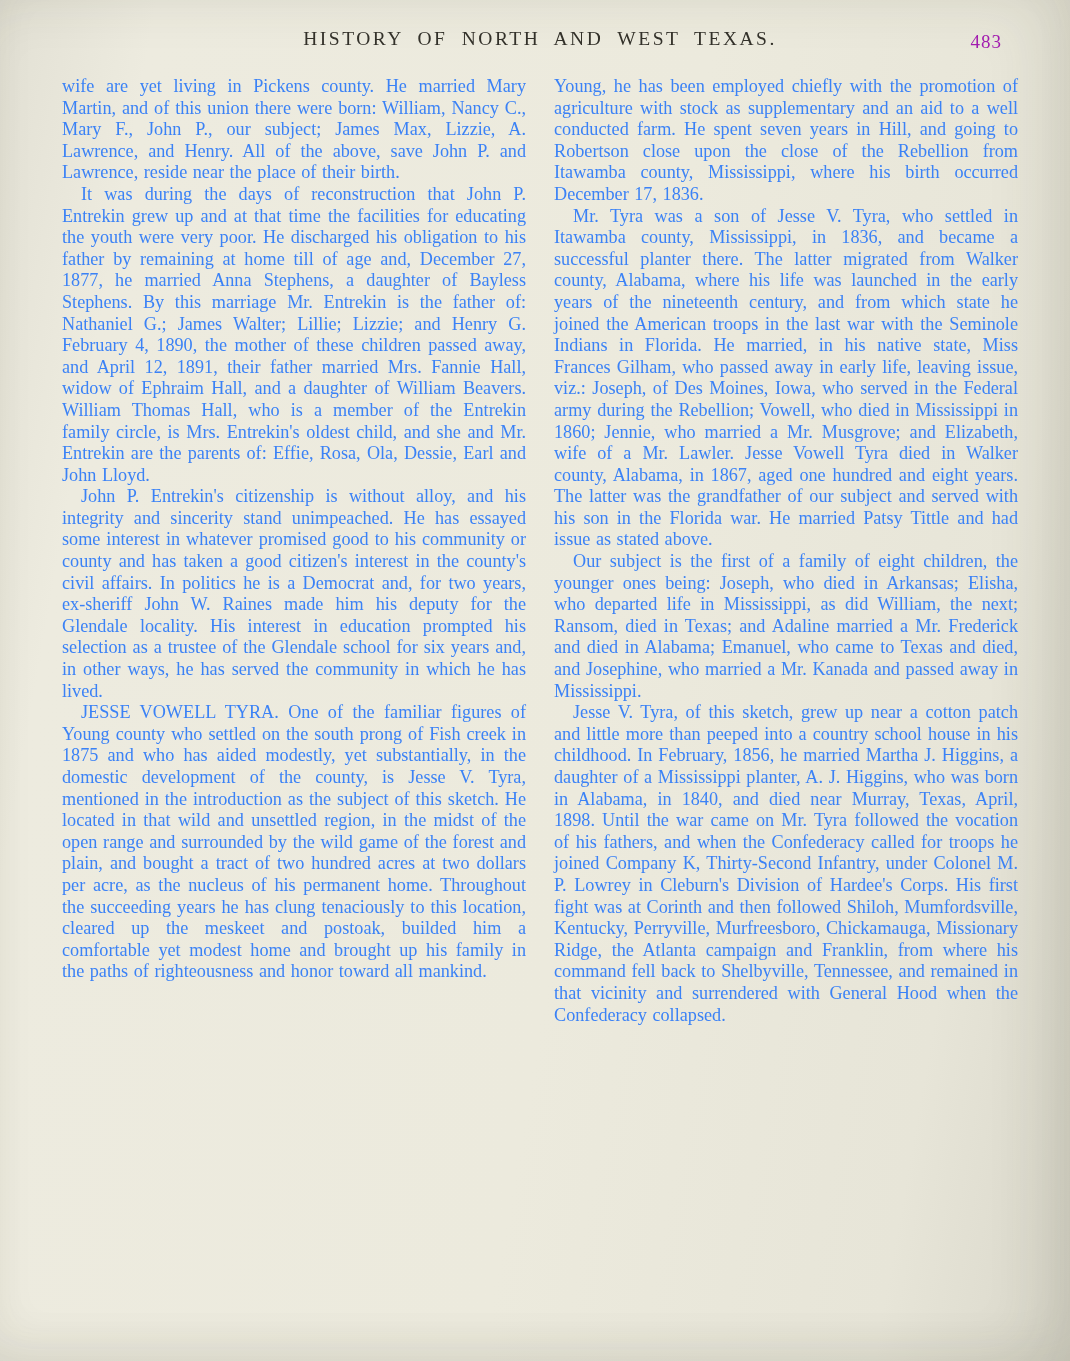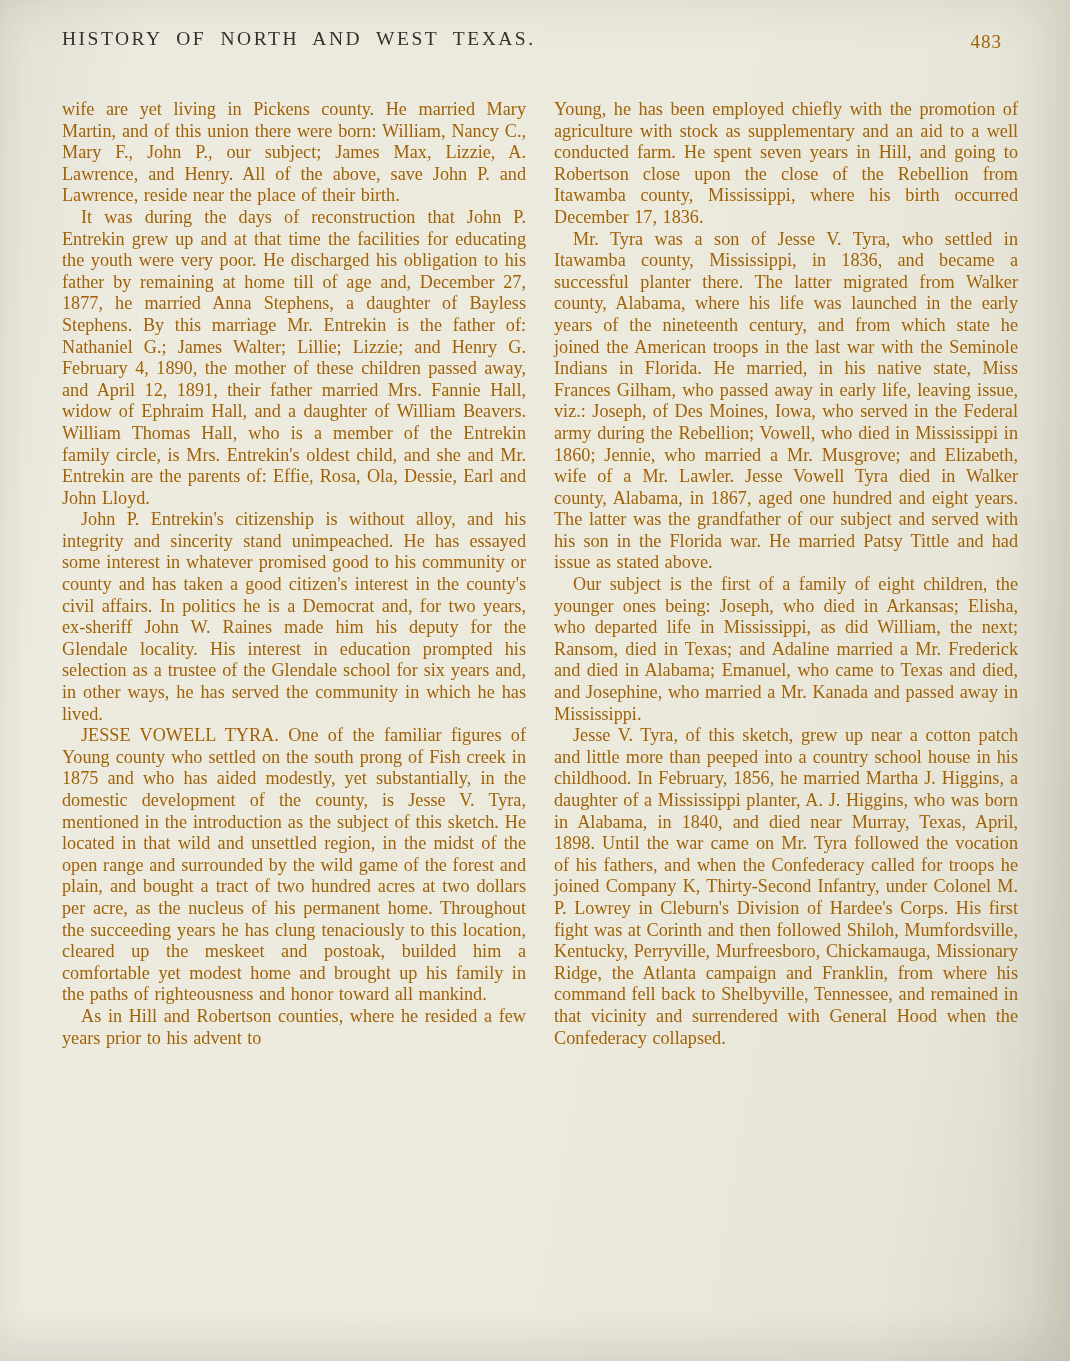--- a/index.html
+++ b/index.html
@@ -19,57 +19,58 @@
 
   .page {
     position: relative;
     width: 100%;
     height: 100%;
     padding: 28px 52px 18px 62px;
   }
 
   .page-header {
     position: relative;
+    text-align: center;
     height: 30px;
-    margin-bottom: 41px;
+    margin-bottom: 18px;
   }
 
   .page-header .title {
     display: inline-block;
     font-size: 19.5px;
     letter-spacing: 2.5px;
     word-spacing: 7px;
     color: #33312a;
   }
 
   .page-header .page-number {
     position: absolute;
     right: 16px;
     top: 3px;
     font-size: 19px;
     letter-spacing: 1px;
-    color: #a16207;
+    color: #a21caf;
   }
 
   .columns {
     display: flex;
     gap: 28px;
   }
 
   .column {
     flex: 1 1 0;
     min-width: 0;
   }
 
   .column p {
     font-size: 18.2px;
     line-height: 21.6px;
     text-align: justify;
     text-indent: 19px;
-    color: #a16207;
+    color: #3b82f6;
     word-spacing: 1px;
   }
 
   .column p.no-indent {
     text-indent: 0;
   }
 
   .column p.section-start {
   }
 </style>
@@ -83,21 +84,20 @@
     <span class="page-number">483</span>
   </div>
 
   <div class="columns">
 
     <div class="column">
       <p class="no-indent">wife are yet living in Pickens county. He married Mary Martin, and of this union there were born: William, Nancy C., Mary F., John P., our subject; James Max, Lizzie, A. Lawrence, and Henry. All of the above, save John P. and Lawrence, reside near the place of their birth.</p>
       <p>It was during the days of reconstruction that John P. Entrekin grew up and at that time the facilities for educating the youth were very poor. He discharged his obligation to his father by remaining at home till of age and, December 27, 1877, he married Anna Stephens, a daughter of Bayless Stephens. By this marriage Mr. Entrekin is the father of: Nathaniel G.; James Walter; Lillie; Lizzie; and Henry G. February 4, 1890, the mother of these children passed away, and April 12, 1891, their father married Mrs. Fannie Hall, widow of Ephraim Hall, and a daughter of William Beavers. William Thomas Hall, who is a member of the Entrekin family circle, is Mrs. Entrekin's oldest child, and she and Mr. Entrekin are the parents of: Effie, Rosa, Ola, Dessie, Earl and John Lloyd.</p>
       <p>John P. Entrekin's citizenship is without alloy, and his integrity and sincerity stand unimpeached. He has essayed some interest in whatever promised good to his community or county and has taken a good citizen's interest in the county's civil affairs. In politics he is a Democrat and, for two years, ex-sheriff John W. Raines made him his deputy for the Glendale locality. His interest in education prompted his selection as a trustee of the Glendale school for six years and, in other ways, he has served the community in which he has lived.</p>
       <p class="section-start">JESSE VOWELL TYRA. One of the familiar figures of Young county who settled on the south prong of Fish creek in 1875 and who has aided modestly, yet substantially, in the domestic development of the county, is Jesse V. Tyra, mentioned in the introduction as the subject of this sketch. He located in that wild and unsettled region, in the midst of the open range and surrounded by the wild game of the forest and plain, and bought a tract of two hundred acres at two dollars per acre, as the nucleus of his permanent home. Throughout the succeeding years he has clung tenaciously to this location, cleared up the meskeet and postoak, builded him a comfortable yet modest home and brought up his family in the paths of righteousness and honor toward all mankind.</p>
-      <p>As in Hill and Robertson counties, where he resided a few years prior to his advent to</p>
     </div>
 
     <div class="column">
       <p class="no-indent">Young, he has been employed chiefly with the promotion of agriculture with stock as supplementary and an aid to a well conducted farm. He spent seven years in Hill, and going to Robertson close upon the close of the Rebellion from Itawamba county, Mississippi, where his birth occurred December 17, 1836.</p>
       <p>Mr. Tyra was a son of Jesse V. Tyra, who settled in Itawamba county, Mississippi, in 1836, and became a successful planter there. The latter migrated from Walker county, Alabama, where his life was launched in the early years of the nineteenth century, and from which state he joined the American troops in the last war with the Seminole Indians in Florida. He married, in his native state, Miss Frances Gilham, who passed away in early life, leaving issue, viz.: Joseph, of Des Moines, Iowa, who served in the Federal army during the Rebellion; Vowell, who died in Mississippi in 1860; Jennie, who married a Mr. Musgrove; and Elizabeth, wife of a Mr. Lawler. Jesse Vowell Tyra died in Walker county, Alabama, in 1867, aged one hundred and eight years. The latter was the grandfather of our subject and served with his son in the Florida war. He married Patsy Tittle and had issue as stated above.</p>
       <p>Our subject is the first of a family of eight children, the younger ones being: Joseph, who died in Arkansas; Elisha, who departed life in Mississippi, as did William, the next; Ransom, died in Texas; and Adaline married a Mr. Frederick and died in Alabama; Emanuel, who came to Texas and died, and Josephine, who married a Mr. Kanada and passed away in Mississippi.</p>
       <p>Jesse V. Tyra, of this sketch, grew up near a cotton patch and little more than peeped into a country school house in his childhood. In February, 1856, he married Martha J. Higgins, a daughter of a Mississippi planter, A. J. Higgins, who was born in Alabama, in 1840, and died near Murray, Texas, April, 1898. Until the war came on Mr. Tyra followed the vocation of his fathers, and when the Confederacy called for troops he joined Company K, Thirty-Second Infantry, under Colonel M. P. Lowrey in Cleburn's Division of Hardee's Corps. His first fight was at Corinth and then followed Shiloh, Mumfordsville, Kentucky, Perryville, Murfreesboro, Chickamauga, Missionary Ridge, the Atlanta campaign and Franklin, from where his command fell back to Shelbyville, Tennessee, and remained in that vicinity and surrendered with General Hood when the Confederacy collapsed.</p>
     </div>
 
   </div>

